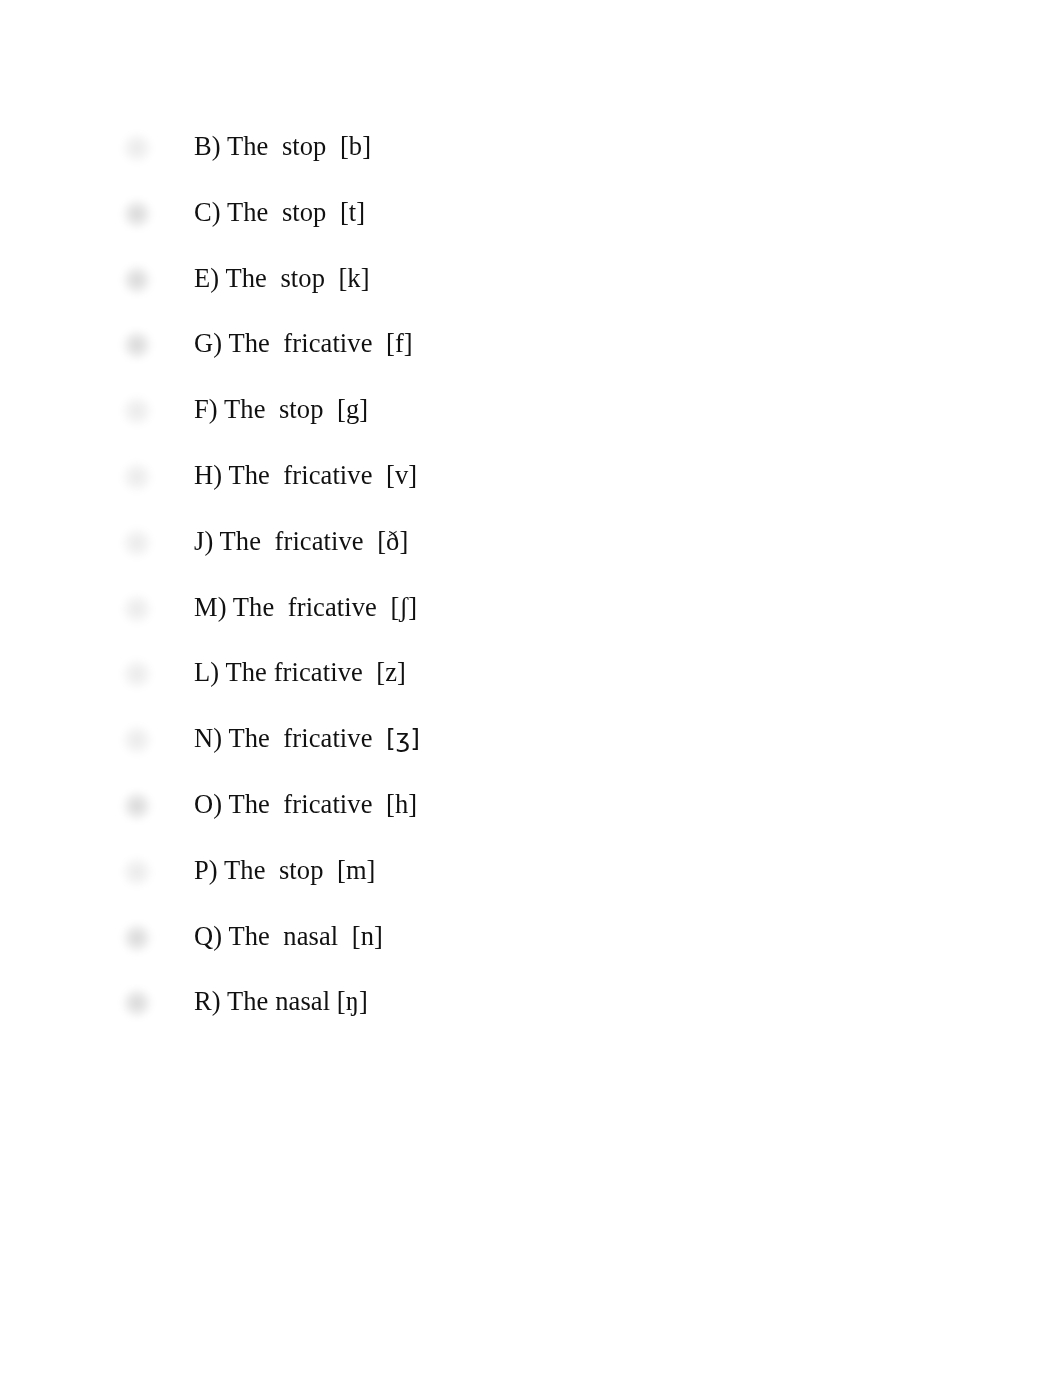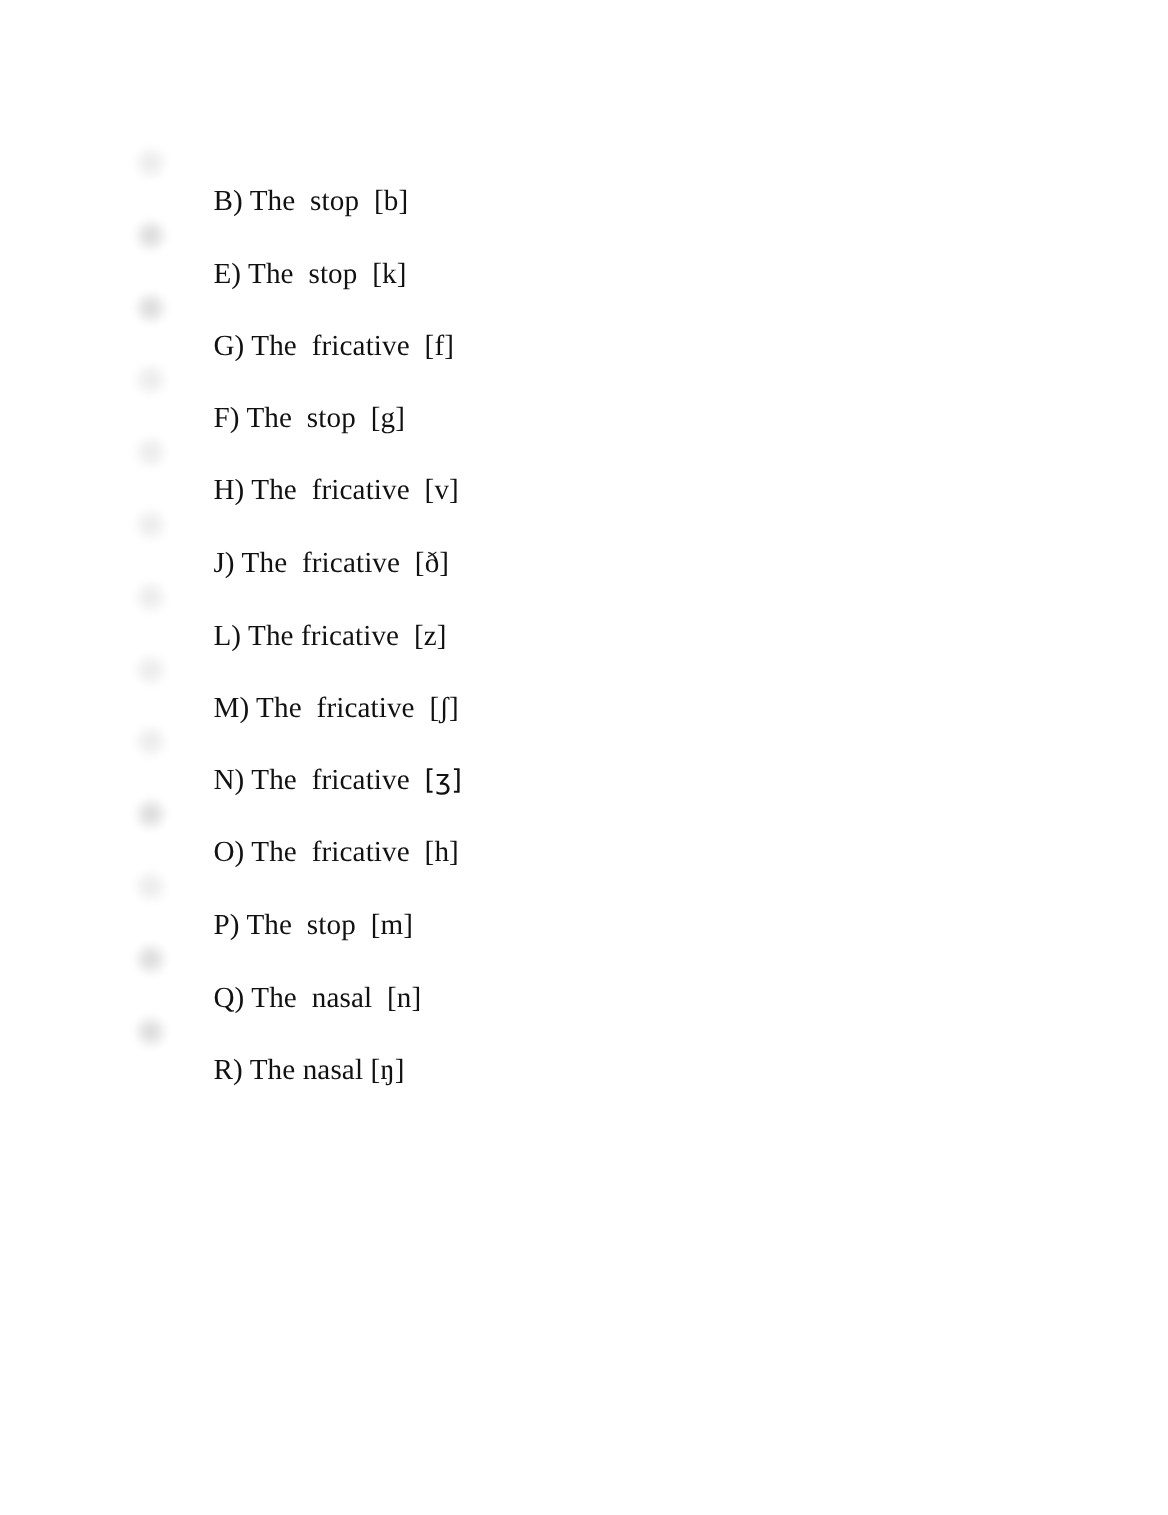--- a/index.html
+++ b/index.html
@@ -63,41 +63,44 @@
 
   .option-text {
     position: absolute;
     left: 194px;
     top: 0;
     font-size: 26.5px;
     line-height: 31px;
     letter-spacing: 0.1px;
     white-space: pre;
     color: #111111;
-    margin-top: 36px;
   }
   
   .sym-alt {
     font-family: "DejaVu Sans", sans-serif;
     font-size: 25px;
     letter-spacing: 0;
   }
 </style>
 </head>
 <body>
 
 <div id="page">
 
   <div id="options-list">
 
     <div class="option-row">
       <span class="marker faint"></span>
       <span class="option-text">B) The  stop  [b]</span>
     </div>
 
+    <div class="option-row">
+      <span class="marker"></span>
+      <span class="option-text">C) The  stop  [t]</span>
+    </div>
 
 
     <div class="option-row">
       <span class="marker"></span>
       <span class="option-text">E) The  stop  [k]</span>
     </div>
 
     <div class="option-row">
       <span class="marker"></span>
       <span class="option-text">G) The  fricative  [f]</span>
@@ -115,26 +118,26 @@
 
 
     <div class="option-row">
       <span class="marker faint"></span>
       <span class="option-text">J) The  fricative  [ð]</span>
     </div>
 
 
     <div class="option-row">
       <span class="marker faint"></span>
-      <span class="option-text">L) The fricative  [z]</span>
+      <span class="option-text">M) The  fricative  [ʃ]</span>
     </div>
 
     <div class="option-row">
       <span class="marker faint"></span>
-      <span class="option-text">M) The  fricative  [ʃ]</span>
+      <span class="option-text">L) The fricative  [z]</span>
     </div>
 
     <div class="option-row">
       <span class="marker faint"></span>
       <span class="option-text"><span>N)</span> <span>The  fricative</span>  <span class="sym-alt">[ʒ]</span></span>
     </div>
 
     <div class="option-row">
       <span class="marker"></span>
       <span class="option-text">O) The  fricative  [h]</span>

